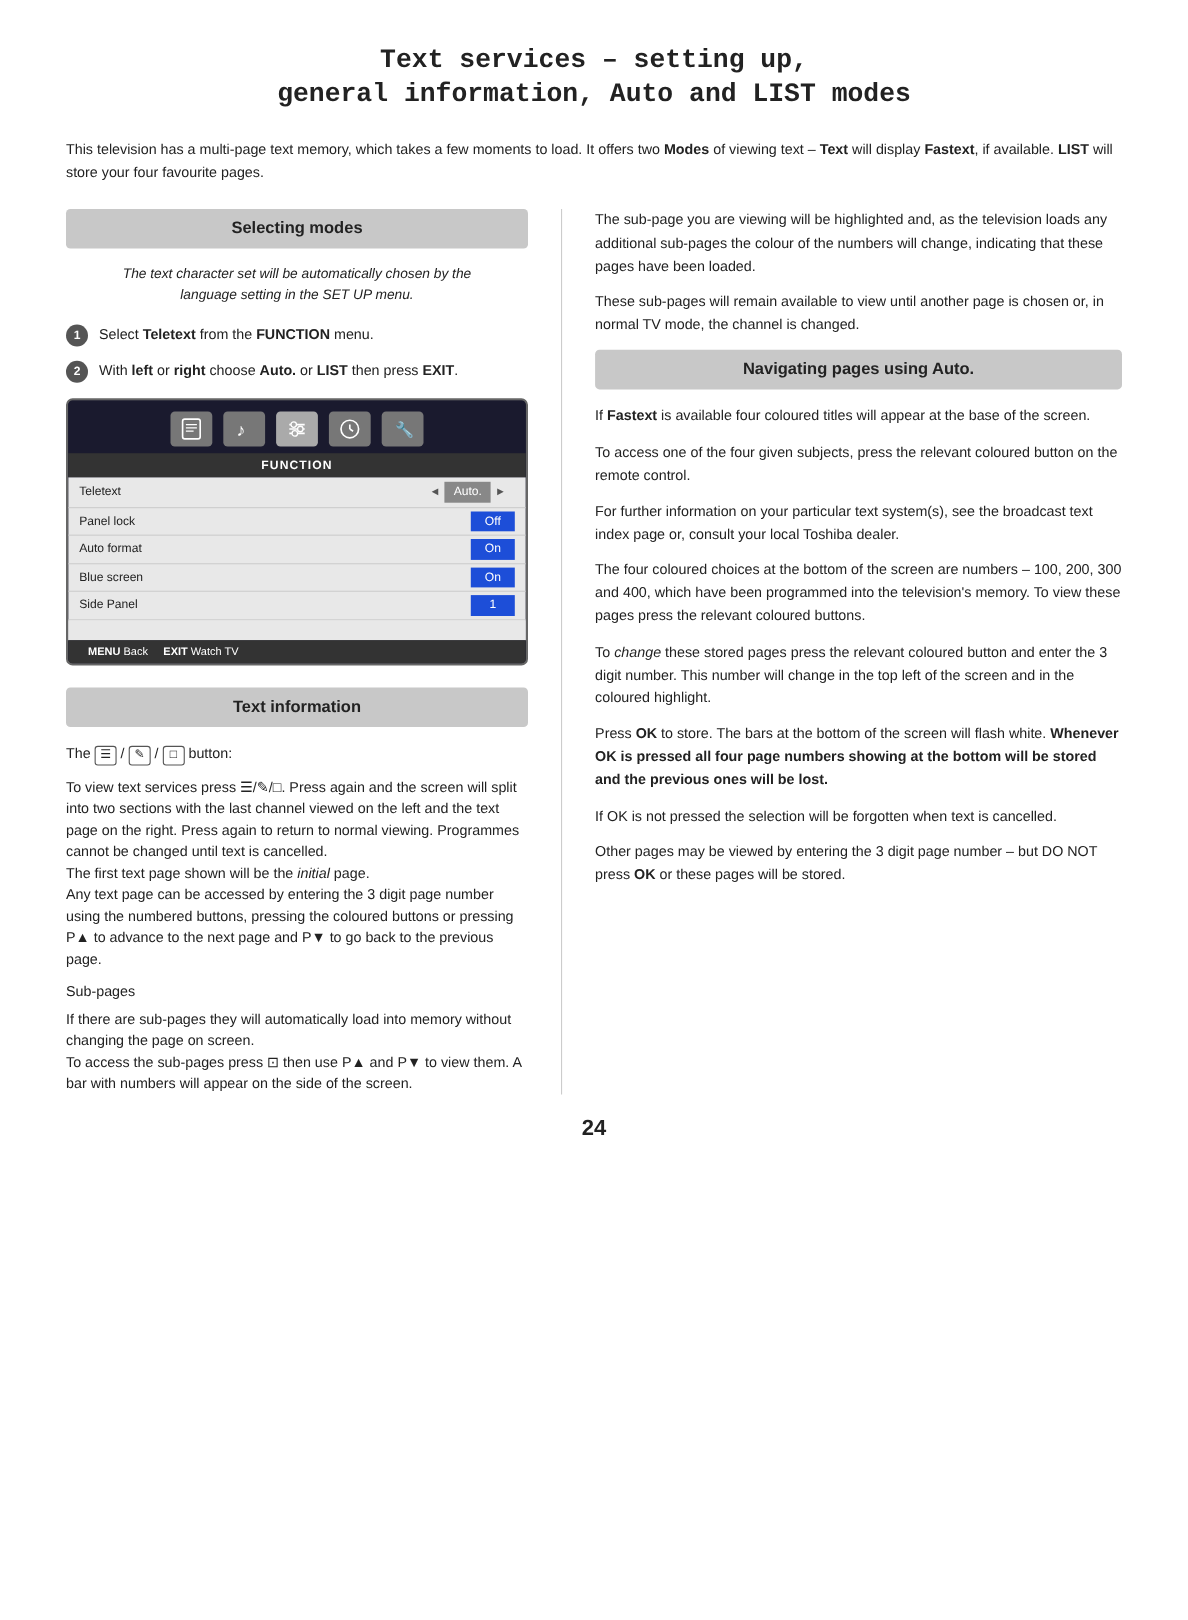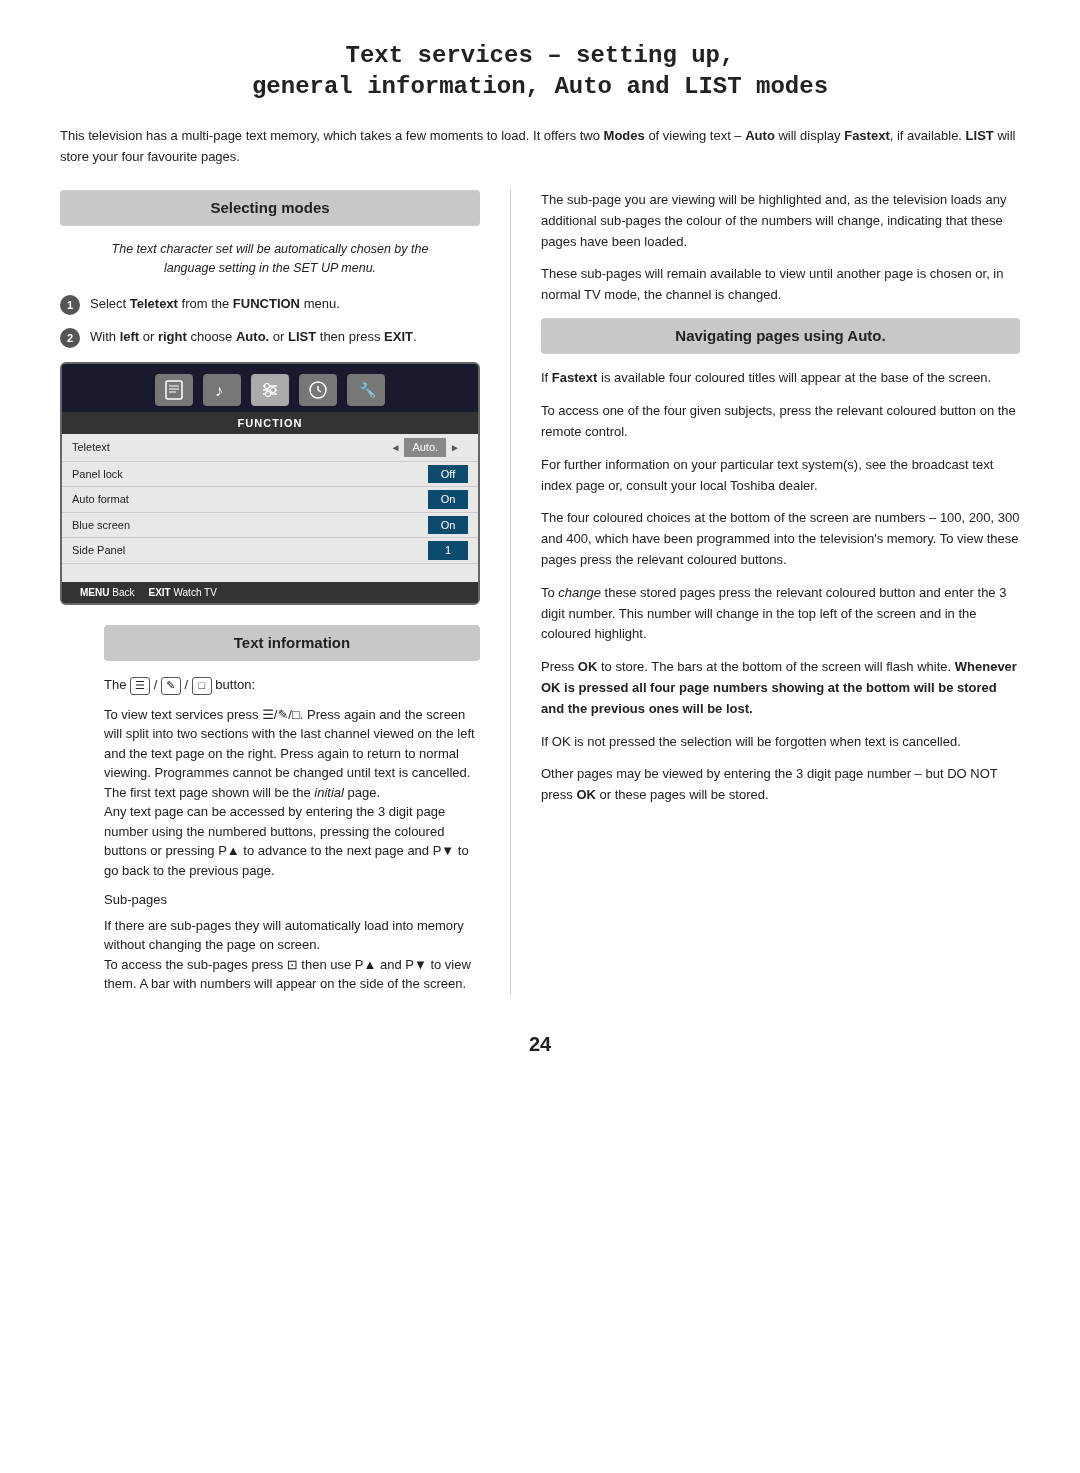--- a/index.html
+++ b/index.html
@@ -121,21 +121,21 @@
       border-bottom: 1px solid #ccc;
     }
     .tv-menu-row:last-of-type {
       border-bottom: none;
     }
     .tv-menu-row .row-label {
       flex: 1;
       color: #222;
     }
     .tv-menu-row .row-value {
-      background: #0c4a6e;
+      background: #1d4ed8;
       color: #fff;
       padding: 1px 8px;
       font-size: 11px;
       min-width: 40px;
       text-align: center;
     }
     .tv-menu-row .row-value.with-arrows {
       display: flex;
       align-items: center;
       gap: 4px;
@@ -154,21 +154,20 @@
       padding: 3px 18px;
       display: flex;
       gap: 14px;
     }
     .tv-bottom-bar span b {
       font-weight: bold;
     }
 
     .text-info-section {
       margin-top: 10px;
-      margin-left: 44px;
     }
     .btn-icon {
       border: 1.5px solid #555;
       border-radius: 3px;
       width: 20px;
       height: 18px;
       display: inline-flex;
       align-items: center;
       justify-content: center;
       font-size: 11px;
@@ -187,42 +186,42 @@
       font-weight: normal;
       font-size: 13px;
       margin-bottom: 6px;
       margin-top: 10px;
     }
 
     .page-number {
       text-align: center;
       font-size: 20px;
       font-weight: bold;
-      margin-top: 35px;
+      margin-top: 16px;
     }
 
     .divider-line {
       width: 1px;
       background: #ccc;
       flex-shrink: 0;
     }
 
     b { font-weight: bold; }
     i { font-style: italic; }
   </style>
 </head>
 <body>
 
 <h1 class="page-title">
   <span>Text services – setting up,</span><br>
   <span>general information, Auto and LIST modes</span>
 </h1>
 
 <p class="intro-text">
-  This television has a multi-page text memory, which takes a few moments to load. It offers two <b>Modes</b> of viewing text – <b>Auto</b> will display <b>Fastext</b>, if available. <b>LIST</b> will store your four favourite pages.
+  This television has a multi-page text memory, which takes a few moments to load. It offers two <b>Modes</b> of viewing text – <b>Text</b> will display <b>Fastext</b>, if available. <b>LIST</b> will store your four favourite pages.
 </p>
 
 <div class="two-col">
 
   <div class="left-col">
 
     <div class="section-header">Selecting modes</div>
 
     <div class="italic-note">
       <i><span>The text character set will be automatically chosen by the</span><br>

